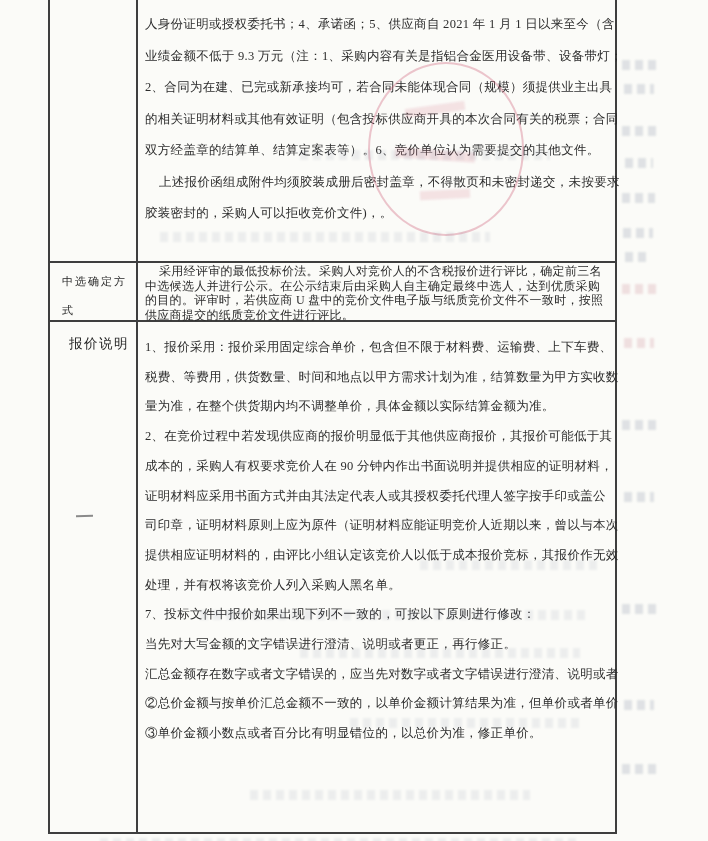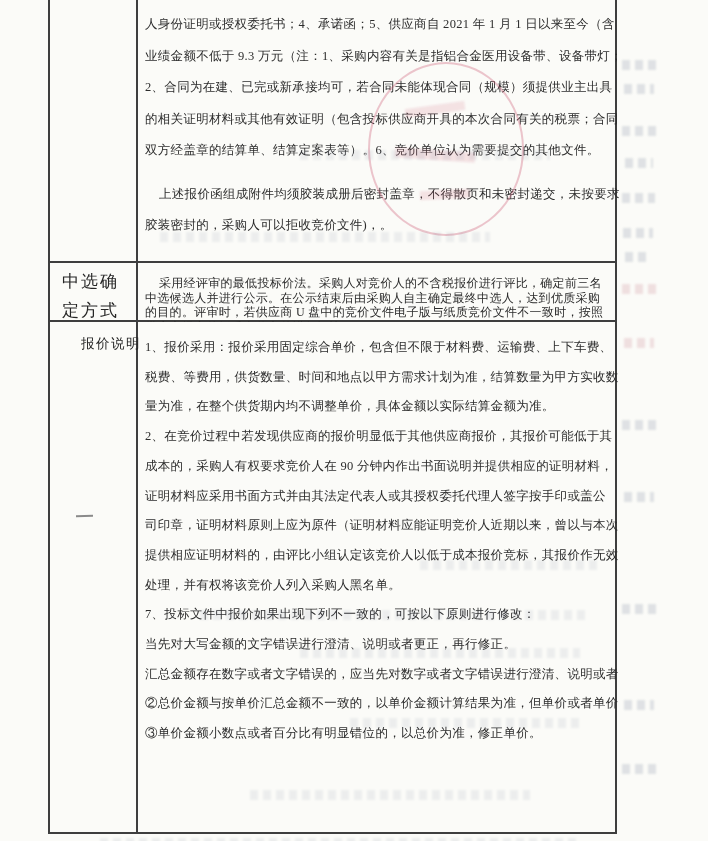--- a/index.html
+++ b/index.html
@@ -23,23 +23,23 @@
   .cell{position:absolute;overflow:hidden;color:#2c2c2c;}
   .content-cell{left:138px;width:477px;}
   .header-cell{left:50px;width:86px;box-sizing:border-box;}
   #cell-r1{top:0;height:261px;padding:9px 0 0 7px;}
   #cell-r1 .ln{line-height:31.5px;}
   #cell-r2{top:262px;height:58px;padding:2px 0 0 7px;}
   #cell-r2 .ln{line-height:14.6px;font-size:12px;}
   #cell-r3{top:321px;height:511px;padding:12px 0 0 7px;}
   #cell-r3 .ln{line-height:29.7px;}
   .ln{font-size:12.5px;letter-spacing:.3px;white-space:nowrap;}
-  .indent{padding-left:14px;margin-top:12px;}
-  #hdr-r2{top:262px;height:58px;padding:5px 0 0 12px;font-size:17px;letter-spacing:2px;line-height:29px;color:#262626;border-radius:16px;}
-  #hdr-r3{top:321px;padding:14px 0 0 19px;font-size:13.5px;letter-spacing:1.5px;color:#262626;margin-left:12px;}
+  .indent{padding-left:14px;}
+  #hdr-r2{top:262px;height:58px;padding:5px 0 0 12px;font-size:11px;letter-spacing:2px;line-height:29px;color:#262626;border-radius:16px;}
+  #hdr-r3{top:321px;padding:14px 0 0 19px;font-size:13.5px;letter-spacing:1.5px;color:#262626;}
   
   .seal{
     position:absolute;left:368px;top:62px;width:152px;height:170px;
     border:2.5px solid rgba(206,92,116,.34);border-radius:50%;
     filter:blur(.7px);pointer-events:none;
   }
   .seal-mark{position:absolute;background:rgba(206,92,116,.16);filter:blur(1.2px);pointer-events:none;}
   #sm1{left:405px;top:105px;width:60px;height:9px;transform:rotate(-8deg);}
   #sm2{left:395px;top:150px;width:80px;height:10px;transform:rotate(4deg);}
   #sm3{left:420px;top:190px;width:50px;height:9px;transform:rotate(-3deg);}

